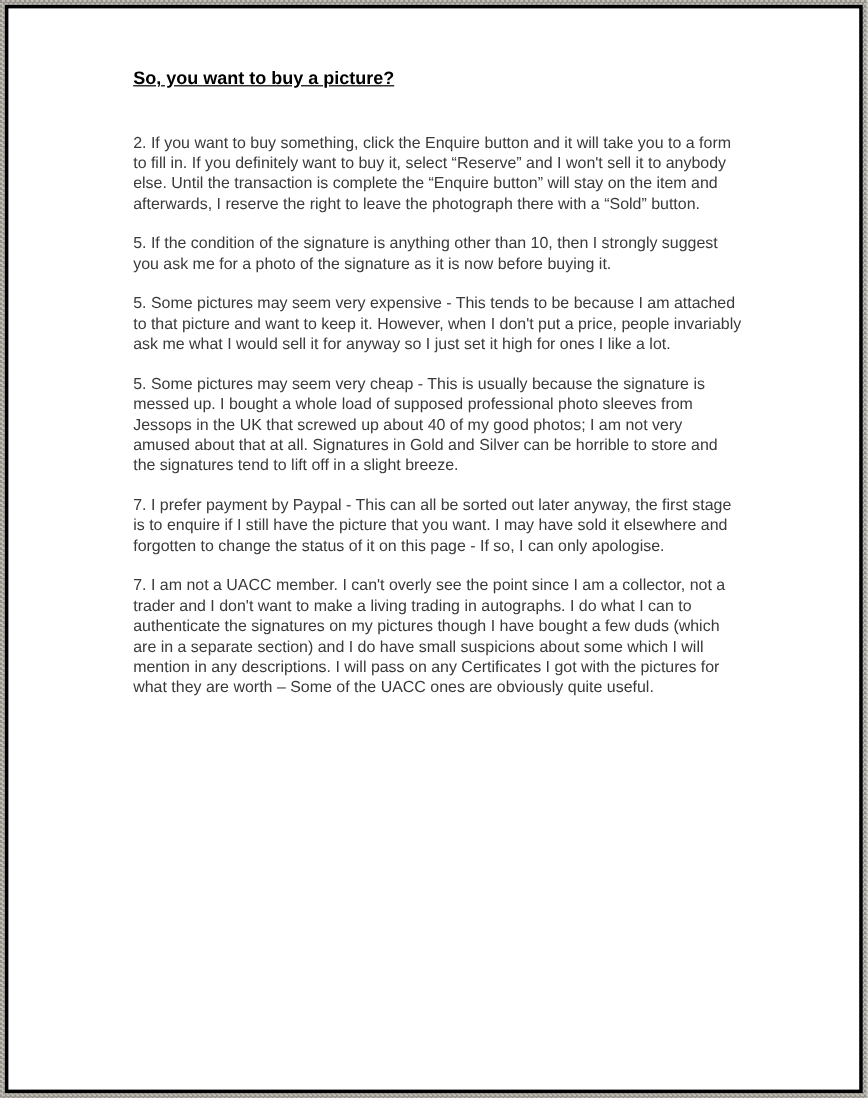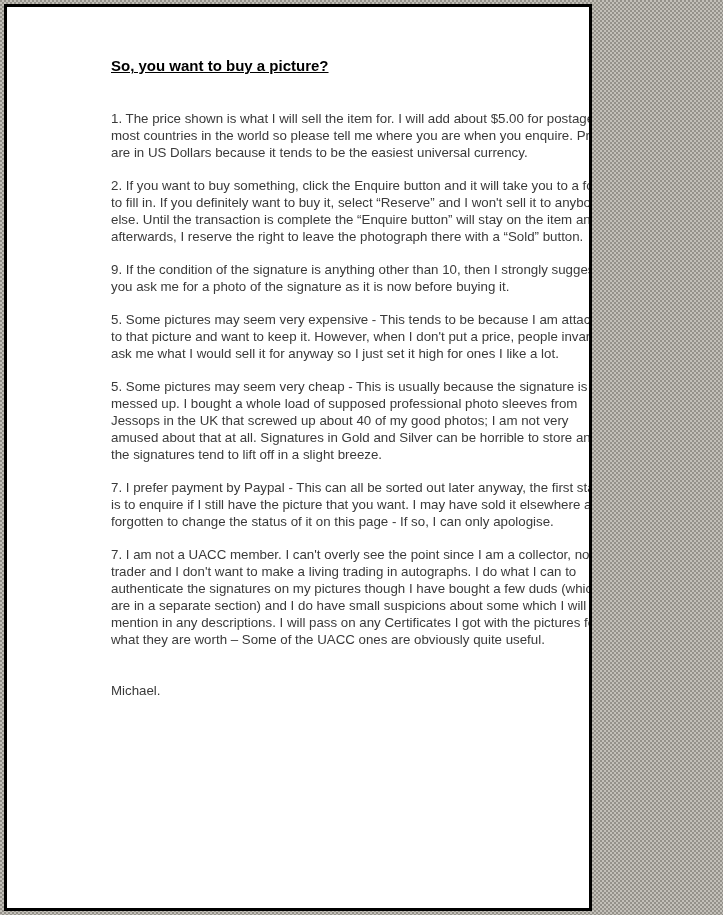--- a/index.html
+++ b/index.html
@@ -12,21 +12,21 @@
     position: relative;
     
     background: conic-gradient(#c3c0b9 25%, #94918a 0 50%, #c3c0b9 0 75%, #94918a 0);
     background-size: 4px 4px;
     font-family: "Liberation Sans", "DejaVu Sans", sans-serif;
   }
   .page-frame {
     position: absolute;
     left: 4px;
     top: 4px;
-    width: 588px;
+    width: 715px;
     height: 907px;
     box-sizing: border-box;
     border: 3px solid #000000;
     background: #ffffff;
     overflow: hidden;
   }
   .doc {
     padding: 50px 40px 0 104px;
   }
   .page-title {
@@ -48,23 +48,21 @@
     margin-top: 34px !important;
   }
 </style>
 </head>
 <body>
 
 <div class="page-frame">
   <div class="doc">
     <h1 class="page-title">So, you want to buy a picture?</h1>
 
-    <p>1. The price shown is what I will sell the item for. I will add about $5.00 for postage to most countries in the world so please tell me where you are when you enquire. Prices are in US Dollars because it tends to be the easiest universal currency.</p>
     <p>2. If you want to buy something, click the Enquire button and it will take you to a form to fill in. If you definitely want to buy it, select “Reserve” and I won't sell it to anybody else. Until the transaction is complete the “Enquire button” will stay on the item and afterwards, I reserve the right to leave the photograph there with a “Sold” button.</p>
-    <p>9. If the condition of the signature is anything other than 10, then I strongly suggest you ask me for a photo of the signature as it is now before buying it.</p>
+    <p>5. If the condition of the signature is anything other than 10, then I strongly suggest you ask me for a photo of the signature as it is now before buying it.</p>
     <p>5. Some pictures may seem very expensive - This tends to be because I am attached to that picture and want to keep it. However, when I don't put a price, people invariably ask me what I would sell it for anyway so I just set it high for ones I like a lot.</p>
     <p>5. Some pictures may seem very cheap - This is usually because the signature is messed up. I bought a whole load of supposed professional photo sleeves from Jessops in the UK that screwed up about 40 of my good photos; I am not very amused about that at all. Signatures in Gold and Silver can be horrible to store and the signatures tend to lift off in a slight breeze.</p>
     <p>7. I prefer payment by Paypal - This can all be sorted out later anyway, the first stage is to enquire if I still have the picture that you want. I may have sold it elsewhere and forgotten to change the status of it on this page - If so, I can only apologise.</p>
     <p>7. I am not a UACC member. I can't overly see the point since I am a collector, not a trader and I don't want to make a living trading in autographs. I do what I can to authenticate the signatures on my pictures though I have bought a few duds (which are in a separate section) and I do have small suspicions about some which I will mention in any descriptions. I will pass on any Certificates I got with the pictures for what they are worth – Some of the UACC ones are obviously quite useful.</p>
 
-    <p class="signature">Michael.</p>
   </div>
 </div>
 
 </body></html>

